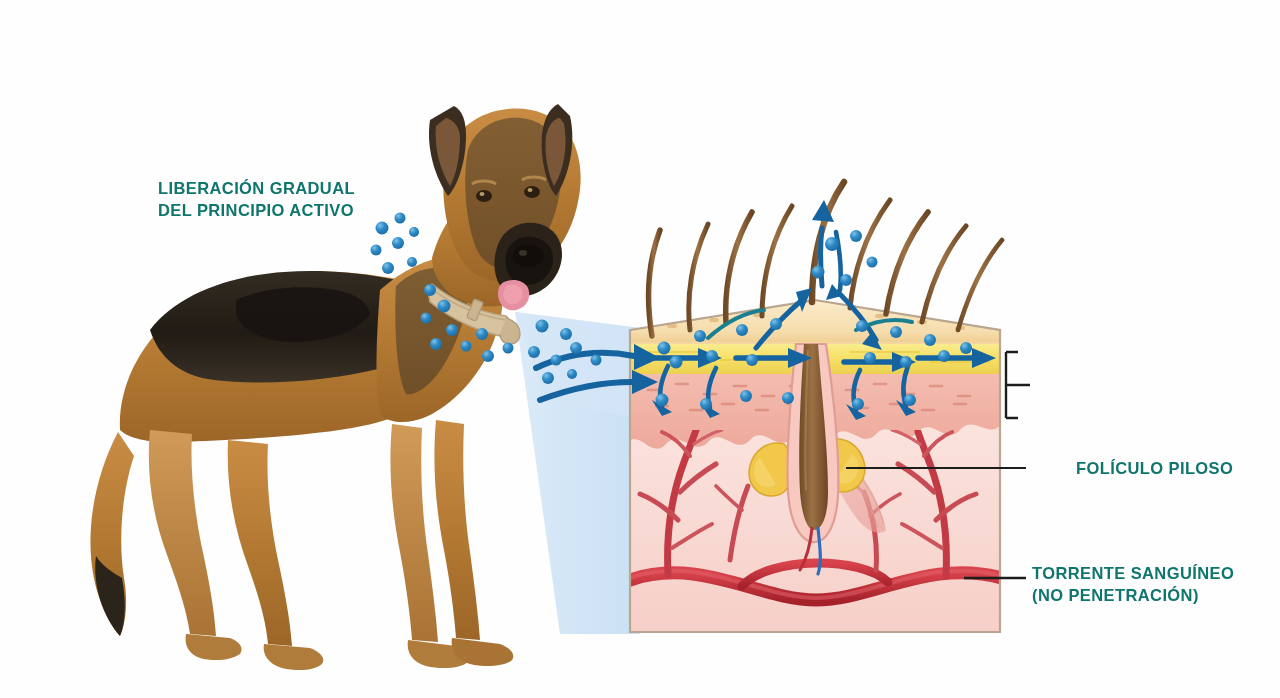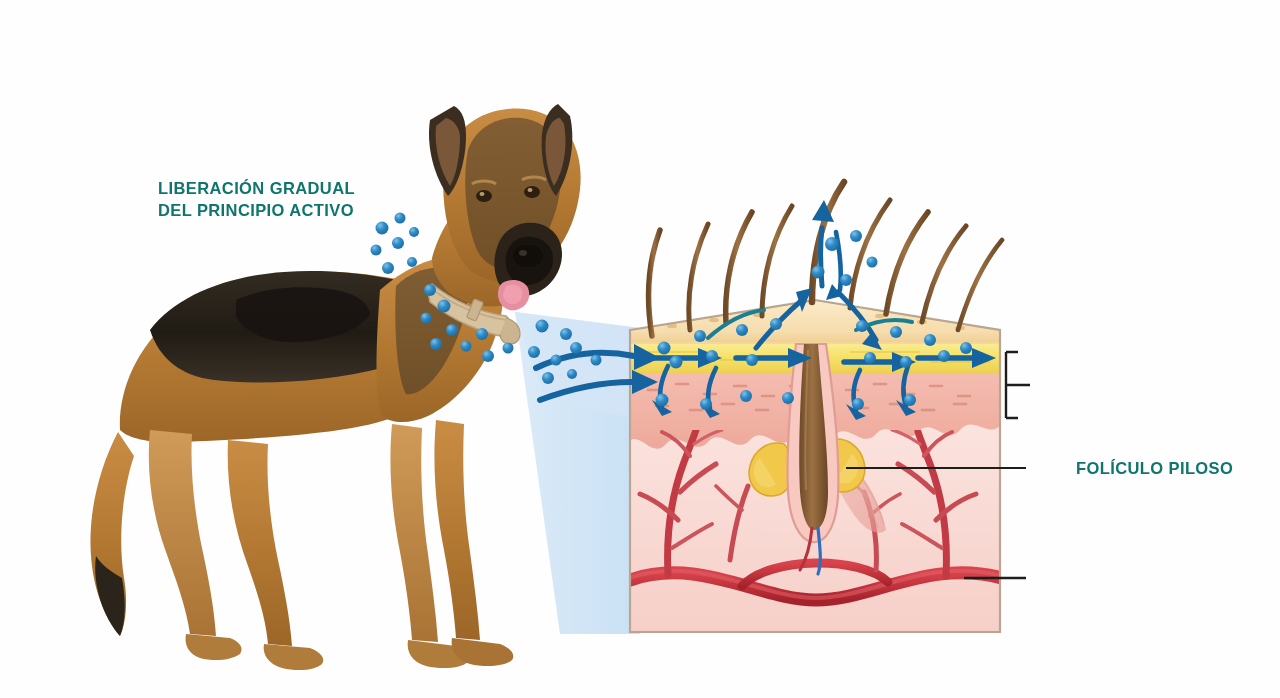--- a/index.html
+++ b/index.html
@@ -409,14 +409,16 @@
       <path d="M1026,578 L964,578" stroke-width="2.6"></path>
     </g>
   </svg>
 
   <div class="lbl" id="lbl-release">LIBERACIÓN GRADUAL
 DEL PRINCIPIO ACTIVO</div>
 
 
   <div class="lbl" id="lbl-follicle">FOLÍCULO PILOSO</div>
 
+  <div class="lbl" id="lbl-blood">TORRENTE SANGUÍNEO
+(NO PENETRACIÓN)</div>
 
 </div>
 
 </body></html>

